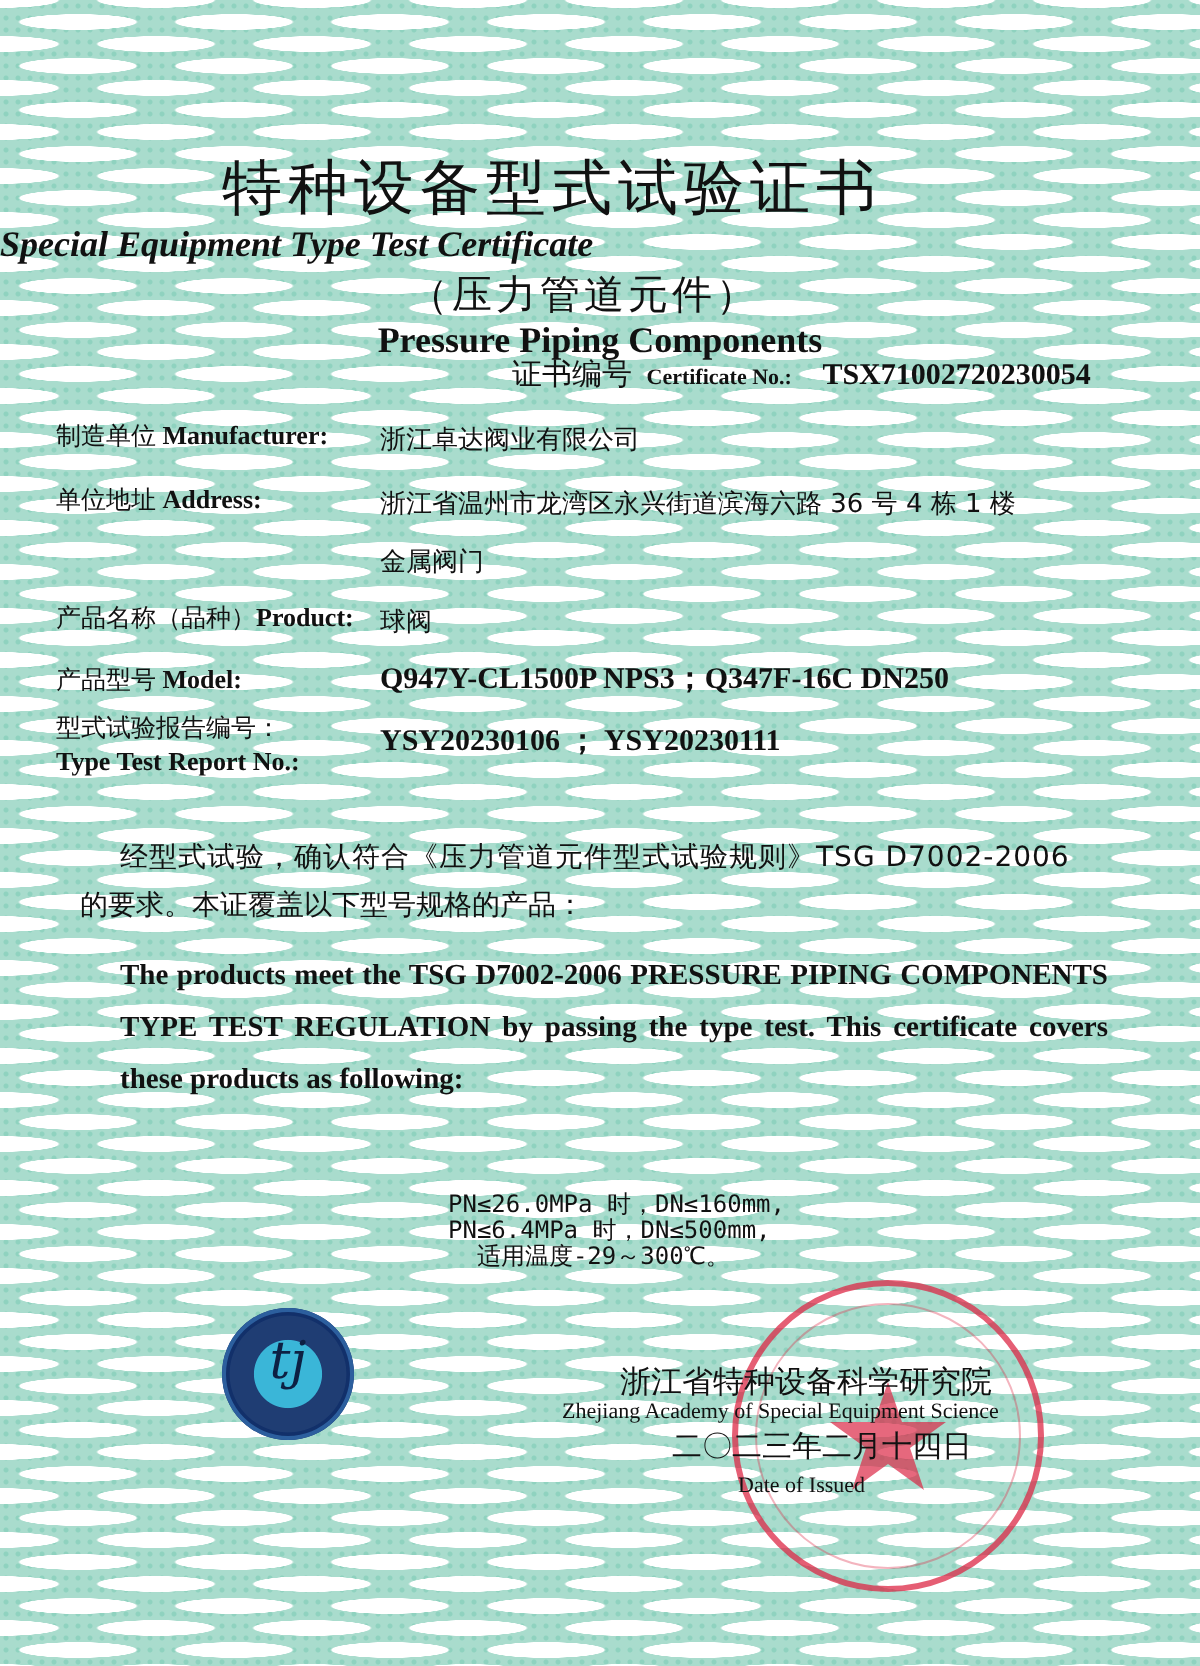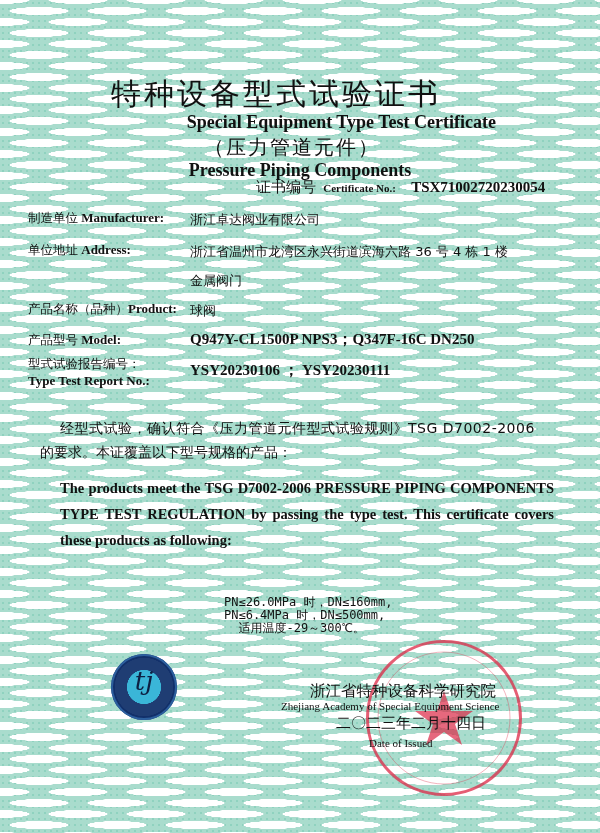--- a/index.html
+++ b/index.html
@@ -12,21 +12,21 @@
       repeating-linear-gradient(90deg, transparent 0 2px, rgba(255,255,255,0.0) 2px 78px),
       radial-gradient(ellipse 30px 4px at 50% 50%, #ffffff 0 96%, transparent 100%),
       radial-gradient(ellipse 30px 4px at 50% 50%, #ffffff 0 96%, transparent 100%),
       radial-gradient(circle at 50% 50%, #8fd2bf 0 1px, transparent 1.5px);
     background-size: 78px 100%, 78px 22px, 78px 22px, 6px 6px;
     background-position: 0 0, 0 0, 39px 11px, 0 0;
   }
   .page { position: absolute; inset: 0; }
   .abs { position: absolute; white-space: nowrap; }
   .title-cn { left: 0; width: 552px; top: 74px; text-align: center; font-size: 30px; letter-spacing: 3px; font-weight: normal; font-family: "DejaVu Sans", sans-serif; }
-  .title-en { left: 0; width: 496px; top: 112px; text-align: right; font-size: 18px; font-weight: bold; }
+  .title-en { left: 0; width: 496px; top: 112px; text-align: left; font-size: 18px; font-weight: bold; font-style: italic; }
   .sub-cn { left: 0; width: 584px; top: 134px; text-align: center; font-size: 20px; font-family: "DejaVu Sans", sans-serif; letter-spacing: 2px; }
   .sub-en { left: 0; width: 600px; top: 160px; text-align: center; font-size: 18px; font-weight: bold; }
   .cert-no { left: 256px; top: 178px; font-size: 13px; font-weight: bold; }
   .cert-no .cn { font-size: 15px; font-family: "DejaVu Sans", sans-serif; font-weight: normal; }
   .cert-no .lbl { font-size: 11px; margin-left: 4px; }
   .cert-no .val { font-size: 15px; margin-left: 12px; }
   .row-label { left: 28px; font-size: 13px; font-weight: bold; }
   .row-label .cn { font-family: "DejaVu Sans", sans-serif; font-weight: normal; font-size: 12.5px; }
   .row-value { left: 190px; font-size: 13px; font-family: "DejaVu Sans", sans-serif; }
   .row-value.en { font-family: "Liberation Serif", serif; font-weight: bold; font-size: 15px; }

